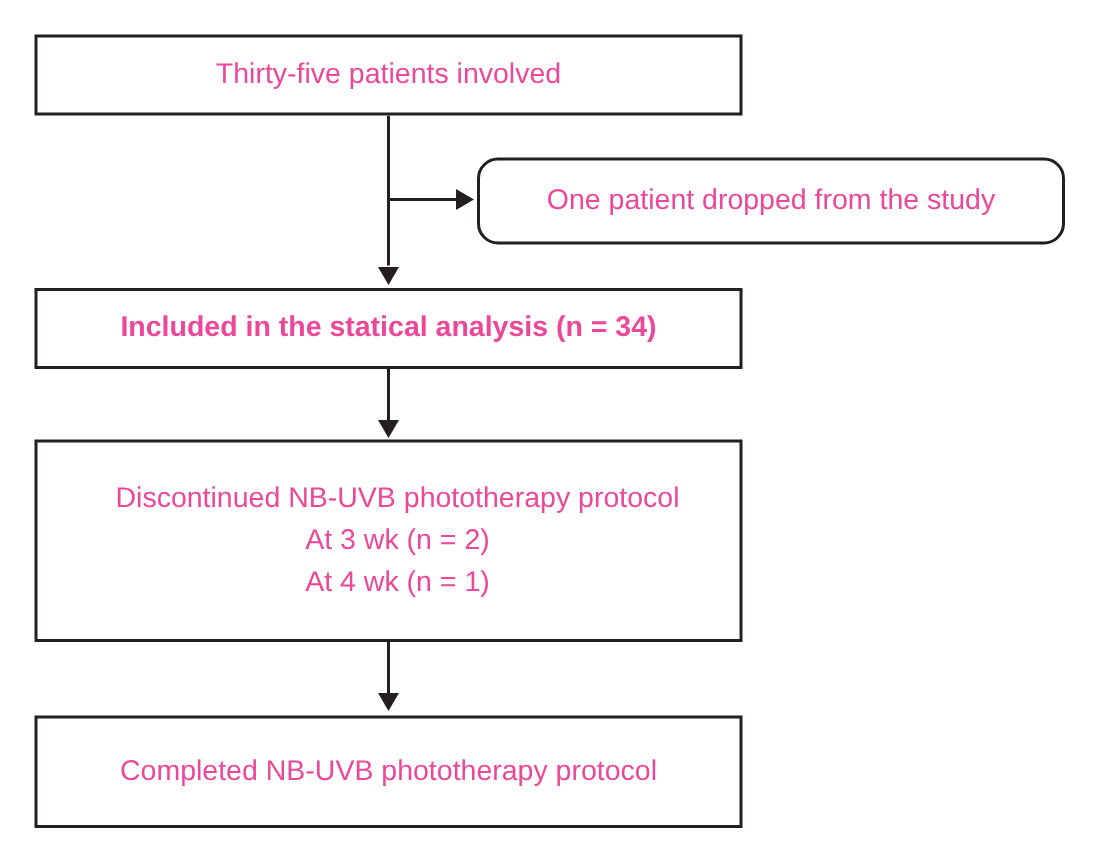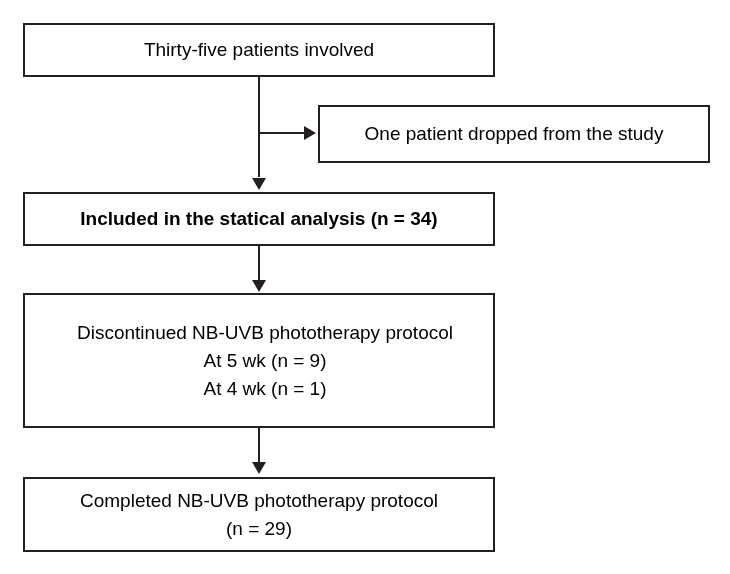--- a/index.html
+++ b/index.html
@@ -6,40 +6,40 @@
     margin: 0;
     padding: 0;
     background: #ffffff;
   }
   .canvas {
     position: relative;
     width: 730px;
     height: 574px;
     background: #ffffff;
     font-family: "Liberation Sans", sans-serif;
-    color: #000000;
+    color: #ec4899;
     overflow: hidden;
   }
   .fc-box {
     position: absolute;
     box-sizing: border-box;
     border: 2px solid #231f20;
     background: #ffffff;
     display: flex;
     flex-direction: column;
     align-items: center;
     justify-content: center;
     text-align: center;
     font-size: 19px;
     line-height: 28px;
   }
   .fc-box span { display: block; white-space: nowrap; }
 
   #box-involved   { left: 23px;  top: 23px;  width: 472px; height: 54px; }
-  #box-dropped    { left: 318px; top: 105px; width: 392px; height: 58px; }
+  #box-dropped    { left: 318px; top: 105px; width: 392px; height: 58px; border-radius: 14px; }
   #box-included   { left: 23px;  top: 192px; width: 472px; height: 54px; font-weight: bold; }
   #box-discont    { left: 23px;  top: 293px; width: 472px; height: 135px; padding-left: 12px; }
   #box-completed  { left: 23px;  top: 477px; width: 472px; height: 75px; }
 
   .line {
     position: absolute;
     background: #231f20;
   }
   #line-trunk-top      { left: 258px; top: 77px;  width: 2px;  height: 100px; }
   #line-branch-right   { left: 260px; top: 132px; width: 44px; height: 2px; }
@@ -89,22 +89,21 @@
   <div class="fc-box" id="box-dropped">
     <span>One patient dropped from the study</span>
   </div>
 
   <div class="fc-box" id="box-included">
     <span>Included in the statical analysis (n = 34)</span>
   </div>
 
   <div class="fc-box" id="box-discont">
     <span>Discontinued NB-UVB phototherapy protocol</span>
-    <span>At 5 wk (n = 9)</span>
+    <span>At 3 wk (n = 2)</span>
     <span>At 4 wk (n = 1)</span>
   </div>
 
   <div class="fc-box" id="box-completed">
     <span>Completed NB-UVB phototherapy protocol</span>
-    <span>(n = 29)</span>
   </div>
 
 </div>
 
 </body></html>

